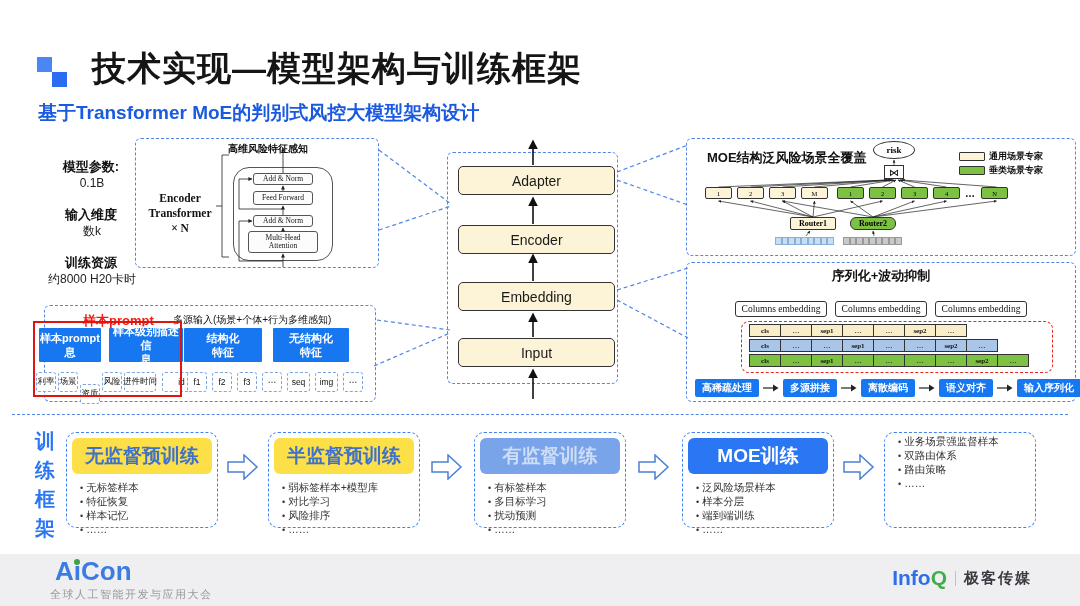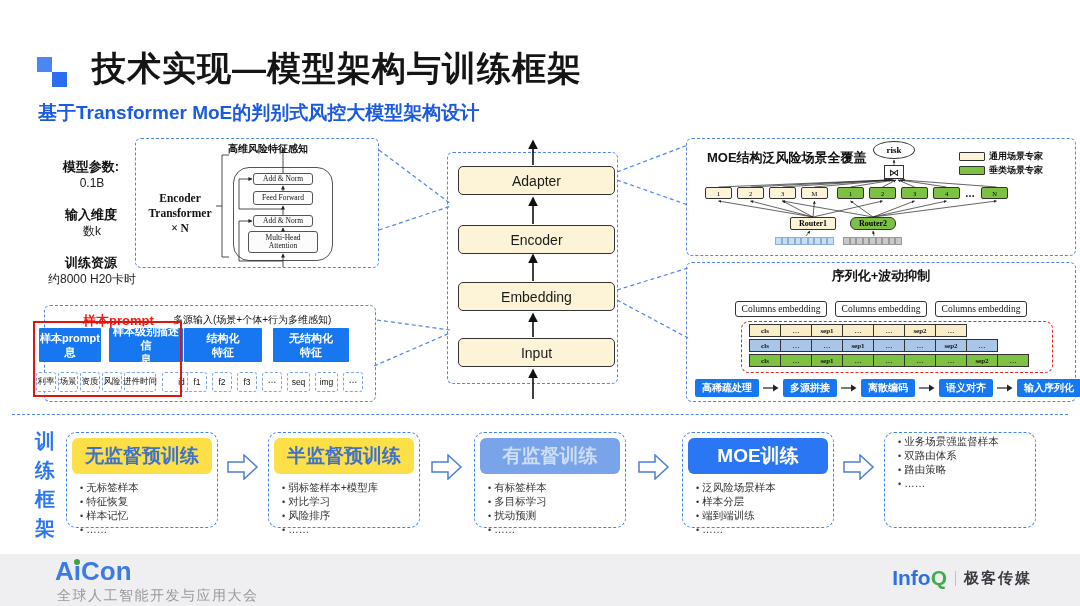--- a/index.html
+++ b/index.html
@@ -78,21 +78,21 @@
   .h-solid  { background:#2b77f3; color:#fff; }
   .bullets { padding:2px 4px 0 13px; }
   .bullet { font-size:10.5px; line-height:13px; color:#333; }
   .bullet::before { content:"•"; margin-right:3px; font-size:9px; }
   .barrow { position:absolute; top:454px; }
 
   
   .footer { position:absolute; left:0; top:554px; width:1080px; height:52px; background:#efeff1; }
   .logo { position:absolute; left:55px; top:2px; font-size:26px; font-weight:800; color:#3a7ce0; letter-spacing:0; }
   .logo-dot { position:absolute; left:74px; top:5px; width:6px; height:6px; border-radius:50%; background:#43a047; }
-  .tagline { position:absolute; left:57px; top:33px; font-size:14px; letter-spacing:1.5px; color:#999; }
+  .tagline { position:absolute; left:50px; top:33px; font-size:11px; letter-spacing:1.5px; color:#999; }
   .finfo { position:absolute; right:48px; top:12px; display:flex; align-items:center; gap:8px; }
   .infoq { font-size:21px; font-weight:800; }
   .infoq .in { color:#2e6fe8; } .infoq .q { color:#3fae49; }
   .fdiv { width:1px; height:15px; background:#c2c2c2; }
   .media { font-size:15px; font-weight:600; color:#3a3a42; letter-spacing:2px; }
 
   svg.overlay { position:absolute; left:0; top:0; pointer-events:none; }
 </style>
 </head>
 <body>
@@ -320,21 +320,21 @@
     <div class="feat" style="left:139px; width:78px;">
       <span>结构化</span>
       <span>特征</span>
     </div>
     <div class="feat" style="left:228px; width:76px;">
       <span>无结构化</span>
       <span>特征</span>
     </div>
     <div class="dfield" style="left:-9px; width:20px;">利率</div>
     <div class="dfield" style="left:13px; width:20px;">场景</div>
-    <div class="dfield" style="left:35px; width:20px;">资质</div>
+    <div class="dfield" style="left:35px; width:20px;margin-top:12px;">资质</div>
     <div class="dfield" style="left:57px; width:20px;">风险</div>
     <div class="dfield" style="left:79px; width:32px;">进件时间</div>
     <div class="dfield" style="left:117px; width:39px;">id</div>
     <div class="dfield" style="left:142px; width:20px;">f1</div>
     <div class="dfield" style="left:167px; width:20px;">f2</div>
     <div class="dfield" style="left:192px; width:20px;">f3</div>
     <div class="dfield" style="left:217px; width:20px;">⋯</div>
     <div class="dfield" style="left:242px; width:23px;">seq</div>
     <div class="dfield" style="left:270px; width:23px;">img</div>
     <div class="dfield" style="left:298px; width:20px;">⋯</div>

